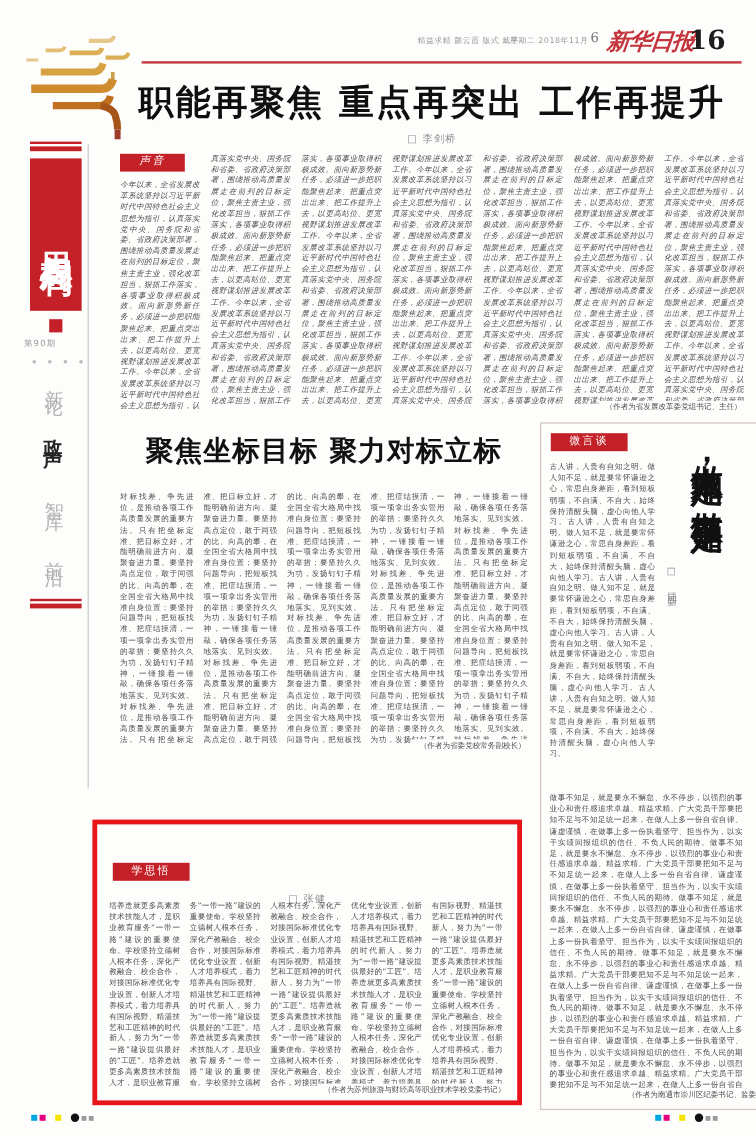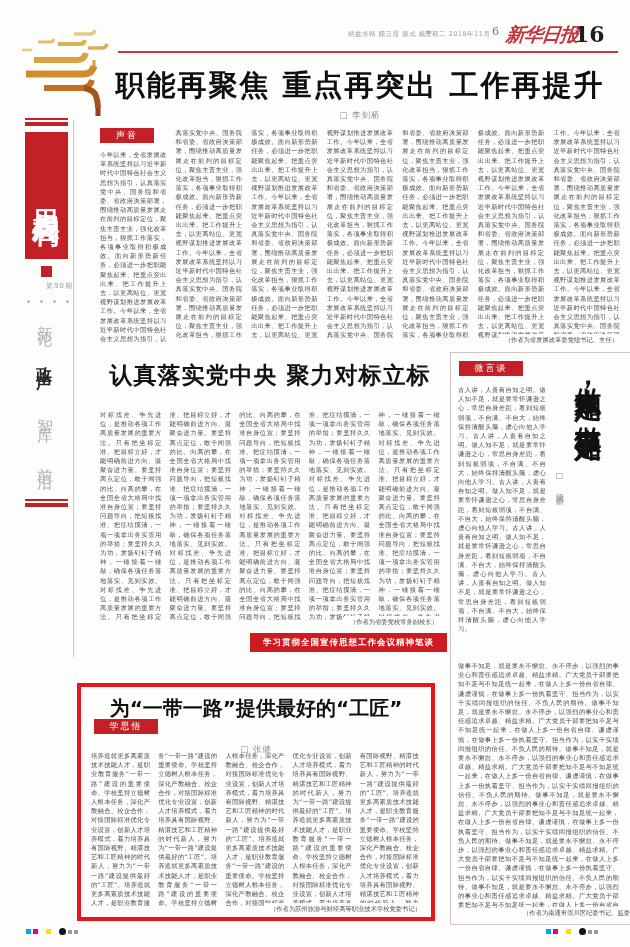--- a/index.html
+++ b/index.html
@@ -13,42 +13,42 @@
   .masthead{font-family:"DejaVu Serif",serif;font-style:italic;font-weight:bold;
             font-size:19px;color:#c4343c;letter-spacing:-1px;transform:skewX(-6deg);white-space:nowrap;}
   .pagenum{font-family:"DejaVu Serif",serif;font-weight:bold;font-size:22px;color:#1d1d1d;}
   .hdr-rule{height:2px;background:#c0393f;}
 
   
   .sb-bar{background:#c32127;}
   .sb-box{background:#c32127;display:flex;align-items:center;justify-content:center;}
   .sb-title{writing-mode:vertical-rl;font-family:"DejaVu Serif",serif;font-weight:bold;
             font-size:27px;color:#fff;letter-spacing:4px;line-height:1;}
-  .sb-issue{font-size:7px;color:#9a9a9a;text-align:right;letter-spacing:1px;}
+  .sb-issue{font-size:7px;color:#9a9a9a;text-align:left;letter-spacing:1px;}
   .sb-dot{width:3px;height:3px;background:#b9b9b9;border-radius:50%;display:inline-block;}
   .sb-item{writing-mode:vertical-rl;font-size:16px;letter-spacing:7px;color:#b3b3b3;
            font-family:"DejaVu Serif",serif;line-height:1;}
   .sb-item.active{color:#232323;font-weight:bold;}
   .v-rule{width:1px;background:#c9c9c9;}
 
   
   .h-main{font-weight:bold;font-size:29px;line-height:1.1;color:#0f0f0f;
           letter-spacing:2px;text-align:center;white-space:nowrap;}
   .h-mid{font-family:"DejaVu Serif",serif;font-weight:bold;font-size:23px;color:#111;
          letter-spacing:1px;text-align:center;white-space:nowrap;}
   .h-feat{font-weight:bold;font-size:20px;color:#101010;text-align:center;white-space:nowrap;}
   .byline{font-size:8.5px;color:#8d8d8d;text-align:center;letter-spacing:1px;}
   .kicker{display:block;width:54px;height:15px;line-height:15px;background:#c32127;color:#fff;
           font-size:9px;text-align:center;letter-spacing:2px;margin-bottom:7px;}
   .kicker3{width:64px;}
 
   
   .bodytext{font-size:6.3px;line-height:9.2px;color:#4b4b4b;text-align:justify;
             letter-spacing:.2px;overflow:hidden;filter:blur(.32px);}
-  .cols7{column-count:7;column-gap:9px;}
+  .cols7{column-count:7;column-gap:9px;font-style:italic;}
   .cols5{column-count:5;column-gap:8px;}
   .attrib{position:absolute;right:0;bottom:0;background:#fdfdfc;font-size:6.3px;line-height:9px;
           color:#4b4b4b;padding:1px 2px 0 6px;filter:blur(.3px);max-width:75%;text-align:right;}
 
   
   .banner{background:#ce1b22;color:#fff;font-size:8.5px;font-weight:bold;line-height:19px;
           text-align:center;letter-spacing:1px;white-space:nowrap;overflow:hidden;}
 
   
   .right-box{border:1px solid #d2c2c2;background:#fdfdfc;}
@@ -118,38 +118,36 @@
 
   <div class="abs h-main" style="left:100px;top:70px;width:520px;">职能再聚焦 重点再突出 工作再提升</div>
   <div class="abs byline" style="left:100px;top:110px;width:520px;">□ 李剑桥</div>
   <div class="abs" style="left:100px;top:128px;width:520px;height:216px;">
     <div class="bodytext cols7" style="height:216px;">
       <span class="kicker">声音</span><span>今年以来，全省发展改革系统坚持以习近平新时代中国特色社会主义思想为指引，认真落实党中央、国务院和省委、省政府决策部署，围绕推动高质量发展走在前列的目标定位，聚焦主责主业，强化改革担当，狠抓工作落实，各项事业取得积极成效。面向新形势新任务，必须进一步把职能聚焦起来、把重点突出出来、把工作提升上去，以更高站位、更宽视野谋划推进发展改革工作。今年以来，全省发展改革系统坚持以习近平新时代中国特色社会主义思想为指引，认真落实党中央、国务院和省委、省政府决策部署，围绕推动高质量发展走在前列的目标定位，聚焦主责主业，强化改革担当，狠抓工作落实，各项事业取得积极成效。面向新形势新任务，必须进一步把职能聚焦起来、把重点突出出来、把工作提升上去，以更高站位、更宽视野谋划推进发展改革工作。今年以来，全省发展改革系统坚持以习近平新时代中国特色社会主义思想为指引，认真落实党中央、国务院和省委、省政府决策部署，围绕推动高质量发展走在前列的目标定位，聚焦主责主业，强化改革担当，狠抓工作落实，各项事业取得积极成效。面向新形势新任务，必须进一步把职能聚焦起来、把重点突出出来、把工作提升上去，以更高站位、更宽视野谋划推进发展改革工作。今年以来，全省发展改革系统坚持以习近平新时代中国特色社会主义思想为指引，认真落实党中央、国务院和省委、省政府决策部署，围绕推动高质量发展走在前列的目标定位，聚焦主责主业，强化改革担当，狠抓工作落实，各项事业取得积极成效。面向新形势新任务，必须进一步把职能聚焦起来、把重点突出出来、把工作提升上去，以更高站位、更宽视野谋划推进发展改革工作。今年以来，全省发展改革系统坚持以习近平新时代中国特色社会主义思想为指引，认真落实党中央、国务院和省委、省政府决策部署，围绕推动高质量发展走在前列的目标定位，聚焦主责主业，强化改革担当，狠抓工作落实，各项事业取得积极成效。面向新形势新任务，必须进一步把职能聚焦起来、把重点突出出来、把工作提升上去，以更高站位、更宽视野谋划推进发展改革工作。今年以来，全省发展改革系统坚持以习近平新时代中国特色社会主义思想为指引，认真落实党中央、国务院和省委、省政府决策部署，围绕推动高质量发展走在前列的目标定位，聚焦主责主业，强化改革担当，狠抓工作落实，各项事业取得积极成效。面向新形势新任务，必须进一步把职能聚焦起来、把重点突出出来、把工作提升上去，以更高站位、更宽视野谋划推进发展改革工作。今年以来，全省发展改革系统坚持以习近平新时代中国特色社会主义思想为指引，认真落实党中央、国务院和省委、省政府决策部署，围绕推动高质量发展走在前列的目标定位，聚焦主责主业，强化改革担当，狠抓工作落实，各项事业取得积极成效。面向新形势新任务，必须进一步把职能聚焦起来、把重点突出出来、把工作提升上去，以更高站位、更宽视野谋划推进发展改革工作。今年以来，全省发展改革系统坚持以习近平新时代中国特色社会主义思想为指引，认真落实党中央、国务院和省委、省政府决策部署，围绕推动高质量发展走在前列的目标定位，聚焦主责主业，强化改革担当，狠抓工作落实，各项事业取得积极成效。面向新形势新任务，必须进一步把职能聚焦起来、把重点突出出来、把工作提升上去，以更高站位、更宽视野谋划推进发展改革工作。今年以来，全省发展改革系统坚持以习近平新时代中国特色社会主义思想为指引，认真落实党中央、国务院和省委、省政府决策部署，围绕推动高质量发展走在前列的目标定位，聚焦主责主业，强化改革担当，狠抓工作落实，各项事业取得积极成效。面向新形势新任务，必须进一步把职能聚焦起来、把重点突出出来、把工作提升上去，以更高站位、更宽视野谋划推进发展改革工作。今年以来，全省发展改革系统坚持以习近平新时代中国特色社会主义思想为指引，认真落实党中央、国务院和省委、省政府决策部署，围绕推动高质量发展走在前列的目标定位，聚焦主责主业，强化改革担当，狠抓工作落实，各项事业取得积极成效。面向新形势新任务，必须进一步把职能聚焦起来、把重点突出出来、把工作提升上去，以更高站位、更宽视野谋划推进发展改革工作。</span>
     </div>
     <span class="attrib">（作者为省发展改革委党组书记、主任）</span>
   </div>
 
-  <div class="abs h-mid" style="left:100px;top:360px;width:340px;">认真落实党中央 聚力对标立标</div>
+  <div class="abs h-mid" style="left:100px;top:360px;width:340px;">聚焦坐标目标 聚力对标立标</div>
   <div class="abs" style="left:100px;top:410px;width:340px;height:216px;">
     <div class="bodytext cols5" style="height:216px;">对标找差、争先进位，是推动各项工作高质量发展的重要方法。只有把坐标定准、把目标立好，才能明确前进方向、凝聚奋进力量。要坚持高点定位，敢于同强的比、向高的攀，在全国全省大格局中找准自身位置；要坚持问题导向，把短板找准、把症结摸清，一项一项拿出务实管用的举措；要坚持久久为功，发扬钉钉子精神，一锤接着一锤敲，确保各项任务落地落实、见到实效。对标找差、争先进位，是推动各项工作高质量发展的重要方法。只有把坐标定准、把目标立好，才能明确前进方向、凝聚奋进力量。要坚持高点定位，敢于同强的比、向高的攀，在全国全省大格局中找准自身位置；要坚持问题导向，把短板找准、把症结摸清，一项一项拿出务实管用的举措；要坚持久久为功，发扬钉钉子精神，一锤接着一锤敲，确保各项任务落地落实、见到实效。对标找差、争先进位，是推动各项工作高质量发展的重要方法。只有把坐标定准、把目标立好，才能明确前进方向、凝聚奋进力量。要坚持高点定位，敢于同强的比、向高的攀，在全国全省大格局中找准自身位置；要坚持问题导向，把短板找准、把症结摸清，一项一项拿出务实管用的举措；要坚持久久为功，发扬钉钉子精神，一锤接着一锤敲，确保各项任务落地落实、见到实效。对标找差、争先进位，是推动各项工作高质量发展的重要方法。只有把坐标定准、把目标立好，才能明确前进方向、凝聚奋进力量。要坚持高点定位，敢于同强的比、向高的攀，在全国全省大格局中找准自身位置；要坚持问题导向，把短板找准、把症结摸清，一项一项拿出务实管用的举措；要坚持久久为功，发扬钉钉子精神，一锤接着一锤敲，确保各项任务落地落实、见到实效。对标找差、争先进位，是推动各项工作高质量发展的重要方法。只有把坐标定准、把目标立好，才能明确前进方向、凝聚奋进力量。要坚持高点定位，敢于同强的比、向高的攀，在全国全省大格局中找准自身位置；要坚持问题导向，把短板找准、把症结摸清，一项一项拿出务实管用的举措；要坚持久久为功，发扬钉钉子精神，一锤接着一锤敲，确保各项任务落地落实、见到实效。对标找差、争先进位，是推动各项工作高质量发展的重要方法。只有把坐标定准、把目标立好，才能明确前进方向、凝聚奋进力量。要坚持高点定位，敢于同强的比、向高的攀，在全国全省大格局中找准自身位置；要坚持问题导向，把短板找准、把症结摸清，一项一项拿出务实管用的举措；要坚持久久为功，发扬钉钉子精神，一锤接着一锤敲，确保各项任务落地落实、见到实效。对标找差、争先进位，是推动各项工作高质量发展的重要方法。只有把坐标定准、把目标立好，才能明确前进方向、凝聚奋进力量。要坚持高点定位，敢于同强的比、向高的攀，在全国全省大格局中找准自身位置；要坚持问题导向，把短板找准、把症结摸清，一项一项拿出务实管用的举措；要坚持久久为功，发扬钉钉子精神，一锤接着一锤敲，确保各项任务落地落实、见到实效。</div>
     <span class="attrib">（作者为省委党校常务副校长）</span>
   </div>
-  <div class="abs banner" style="left:250px;top:633px;width:197px;height:19px;">学习贯彻全国宣传思想工作会议精神笔谈</div>
 
   <div class="abs right-box" style="left:450px;top:352px;width:175px;height:571px;padding-left:31px;">
     <span class="kicker kicker3 abs" style="left:8px;top:8px;">微言谈</span>
     <div class="bodytext abs" style="left:7px;top:32px;width:88px;height:268px;">古人讲，人贵有自知之明。做人知不足，就是要常怀谦逊之心，常思自身差距，看到短板弱项，不自满、不自大，始终保持清醒头脑，虚心向他人学习。古人讲，人贵有自知之明。做人知不足，就是要常怀谦逊之心，常思自身差距，看到短板弱项，不自满、不自大，始终保持清醒头脑，虚心向他人学习。古人讲，人贵有自知之明。做人知不足，就是要常怀谦逊之心，常思自身差距，看到短板弱项，不自满、不自大，始终保持清醒头脑，虚心向他人学习。古人讲，人贵有自知之明。做人知不足，就是要常怀谦逊之心，常思自身差距，看到短板弱项，不自满、不自大，始终保持清醒头脑，虚心向他人学习。古人讲，人贵有自知之明。做人知不足，就是要常怀谦逊之心，常思自身差距，看到短板弱项，不自满、不自大，始终保持清醒头脑，虚心向他人学习。</div>
     <div class="v-byline abs" style="left:102px;top:118px;height:90px;">□ 汪国新</div>
     <div class="v-headline abs" style="left:122px;top:14px;height:292px;">做人知不足，做事不知足</div>
     <div class="bodytext abs" style="left:7px;top:308px;width:161px;height:248px;">做事不知足，就是要永不懈怠、永不停步，以强烈的事业心和责任感追求卓越、精益求精。广大党员干部要把知不足与不知足统一起来，在做人上多一份自省自律、谦虚谨慎，在做事上多一份执着坚守、担当作为，以实干实绩回报组织的信任、不负人民的期待。做事不知足，就是要永不懈怠、永不停步，以强烈的事业心和责任感追求卓越、精益求精。广大党员干部要把知不足与不知足统一起来，在做人上多一份自省自律、谦虚谨慎，在做事上多一份执着坚守、担当作为，以实干实绩回报组织的信任、不负人民的期待。做事不知足，就是要永不懈怠、永不停步，以强烈的事业心和责任感追求卓越、精益求精。广大党员干部要把知不足与不知足统一起来，在做人上多一份自省自律、谦虚谨慎，在做事上多一份执着坚守、担当作为，以实干实绩回报组织的信任、不负人民的期待。做事不知足，就是要永不懈怠、永不停步，以强烈的事业心和责任感追求卓越、精益求精。广大党员干部要把知不足与不知足统一起来，在做人上多一份自省自律、谦虚谨慎，在做事上多一份执着坚守、担当作为，以实干实绩回报组织的信任、不负人民的期待。做事不知足，就是要永不懈怠、永不停步，以强烈的事业心和责任感追求卓越、精益求精。广大党员干部要把知不足与不知足统一起来，在做人上多一份自省自律、谦虚谨慎，在做事上多一份执着坚守、担当作为，以实干实绩回报组织的信任、不负人民的期待。做事不知足，就是要永不懈怠、永不停步，以强烈的事业心和责任感追求卓越、精益求精。广大党员干部要把知不足与不知足统一起来，在做人上多一份自省自律、谦虚谨慎，在做事上多一份执着坚守、担当作为，以实干实绩回报组织的信任、不负人民的期待。做事不知足，就是要永不懈怠、永不停步，以强烈的事业心和责任感追求卓越、精益求精。广大党员干部要把知不足与不知足统一起来，在做人上多一份自省自律、谦虚谨慎，在做事上多一份执着坚守、担当作为，以实干实绩回报组织的信任、不负人民的期待。做事不知足，就是要永不懈怠、永不停步，以强烈的事业心和责任感追求卓越、精益求精。广大党员干部要把知不足与不知足统一起来，在做人上多一份自省自律、谦虚谨慎，在做事上多一份执着坚守、担当作为，以实干实绩回报组织的信任、不负人民的期待。</div>
     <span class="attrib" style="right:6px;bottom:7px;">（作者为南通市崇川区纪委书记、监委主任）</span>
   </div>
 
   <div class="abs feature-box" style="left:77px;top:683px;width:350px;height:230px;">
-    <div class="h-feat abs" style="left:0;top:8px;width:100%;">为“一带一路”提供最好的“工匠”</div>
     <div class="byline abs" style="left:0;top:33px;width:100%;margin-top:24px;">□ 张健</div>
     <span class="kicker kicker3 abs" style="left:13px;top:32px;">学思悟</span>
     <div class="bodytext cols5 abs" style="left:10px;top:64px;width:328px;height:158px;">培养造就更多高素质技术技能人才，是职业教育服务“一带一路”建设的重要使命。学校坚持立德树人根本任务，深化产教融合、校企合作，对接国际标准优化专业设置，创新人才培养模式，着力培养具有国际视野、精湛技艺和工匠精神的时代新人，努力为“一带一路”建设提供最好的“工匠”。培养造就更多高素质技术技能人才，是职业教育服务“一带一路”建设的重要使命。学校坚持立德树人根本任务，深化产教融合、校企合作，对接国际标准优化专业设置，创新人才培养模式，着力培养具有国际视野、精湛技艺和工匠精神的时代新人，努力为“一带一路”建设提供最好的“工匠”。培养造就更多高素质技术技能人才，是职业教育服务“一带一路”建设的重要使命。学校坚持立德树人根本任务，深化产教融合、校企合作，对接国际标准优化专业设置，创新人才培养模式，着力培养具有国际视野、精湛技艺和工匠精神的时代新人，努力为“一带一路”建设提供最好的“工匠”。培养造就更多高素质技术技能人才，是职业教育服务“一带一路”建设的重要使命。学校坚持立德树人根本任务，深化产教融合、校企合作，对接国际标准优化专业设置，创新人才培养模式，着力培养具有国际视野、精湛技艺和工匠精神的时代新人，努力为“一带一路”建设提供最好的“工匠”。培养造就更多高素质技术技能人才，是职业教育服务“一带一路”建设的重要使命。学校坚持立德树人根本任务，深化产教融合、校企合作，对接国际标准优化专业设置，创新人才培养模式，着力培养具有国际视野、精湛技艺和工匠精神的时代新人，努力为“一带一路”建设提供最好的“工匠”。培养造就更多高素质技术技能人才，是职业教育服务“一带一路”建设的重要使命。学校坚持立德树人根本任务，深化产教融合、校企合作，对接国际标准优化专业设置，创新人才培养模式，着力培养具有国际视野、精湛技艺和工匠精神的时代新人，努力为“一带一路”建设提供最好的“工匠”。培养造就更多高素质技术技能人才，是职业教育服务“一带一路”建设的重要使命。学校坚持立德树人根本任务，深化产教融合、校企合作，对接国际标准优化专业设置，创新人才培养模式，着力培养具有国际视野、精湛技艺和工匠精神的时代新人，努力为“一带一路”建设提供最好的“工匠”。培养造就更多高素质技术技能人才，是职业教育服务“一带一路”建设的重要使命。学校坚持立德树人根本任务，深化产教融合、校企合作，对接国际标准优化专业设置，创新人才培养模式，着力培养具有国际视野、精湛技艺和工匠精神的时代新人，努力为“一带一路”建设提供最好的“工匠”。</div>
     <span class="attrib" style="right:8px;bottom:4px;">（作者为苏州旅游与财经高等职业技术学校党委书记）</span>
   </div>
 
   <div class="abs marks" style="left:26px;top:928px;">
     <i class="mk mk-c"></i>
       <i class="mk mk-m"></i>
       <i class="mk-gap"></i>

